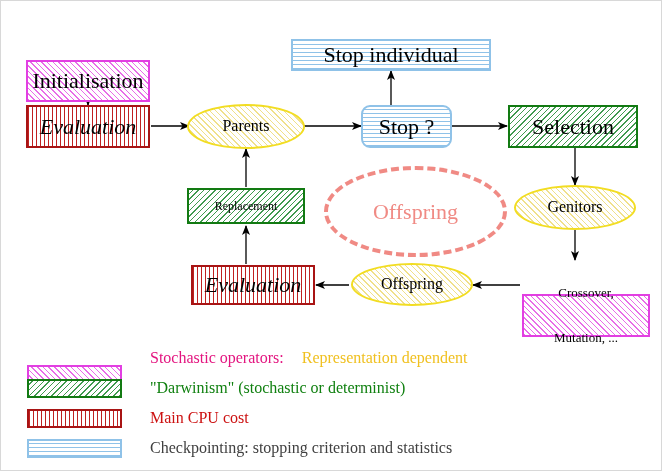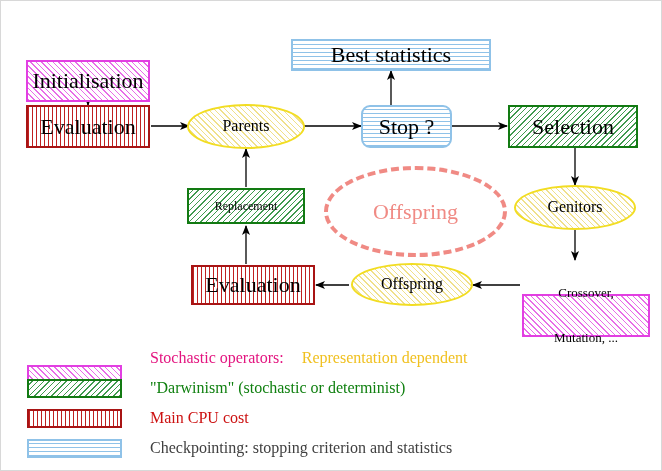--- a/index.html
+++ b/index.html
@@ -27,20 +27,21 @@
     background-color:#ffffff;
     background-image:repeating-linear-gradient(-45deg,
         #3f9a4f 0px,#3f9a4f 1px,#ffffff 1px,#ffffff 4px);
   }
   
   .fill-red{
     border:2px solid #a81414;
     background-color:#ffffff;
     background-image:repeating-linear-gradient(90deg,
         #c02020 0px,#c02020 1px,#ffffff 1px,#ffffff 4px);
+    font-style:italic;
   }
   
   .fill-blue{
     border:2px solid #8fc2e8;
     background-color:#ffffff;
     background-image:repeating-linear-gradient(0deg,
         #8fc2e8 0px,#8fc2e8 1px,#ffffff 1px,#ffffff 4px);
   }
   
   .fill-yellow{
@@ -119,21 +120,21 @@
 
   <div class="node fill-red t22" style="left:25px;top:104px;width:124px;height:43px;">
     <span>Evaluation</span>
   </div>
 
   <div class="node fill-yellow ellipse t20" style="left:186px;top:103px;width:118px;height:45px;">
     <span>Parents</span>
   </div>
 
   <div class="node fill-blue t22" style="left:290px;top:38px;width:200px;height:32px;">
-    <span>Best statistics</span>
+    <span>Stop individual</span>
   </div>
 
   <div class="node fill-blue rounded t22" style="left:360px;top:104px;width:91px;height:43px;">
     <span>Stop ?</span>
   </div>
 
   <div class="node fill-green t22" style="left:507px;top:104px;width:130px;height:43px;font-family:Liberation Serif, serif;">
     <span>Selection</span>
   </div>
 

